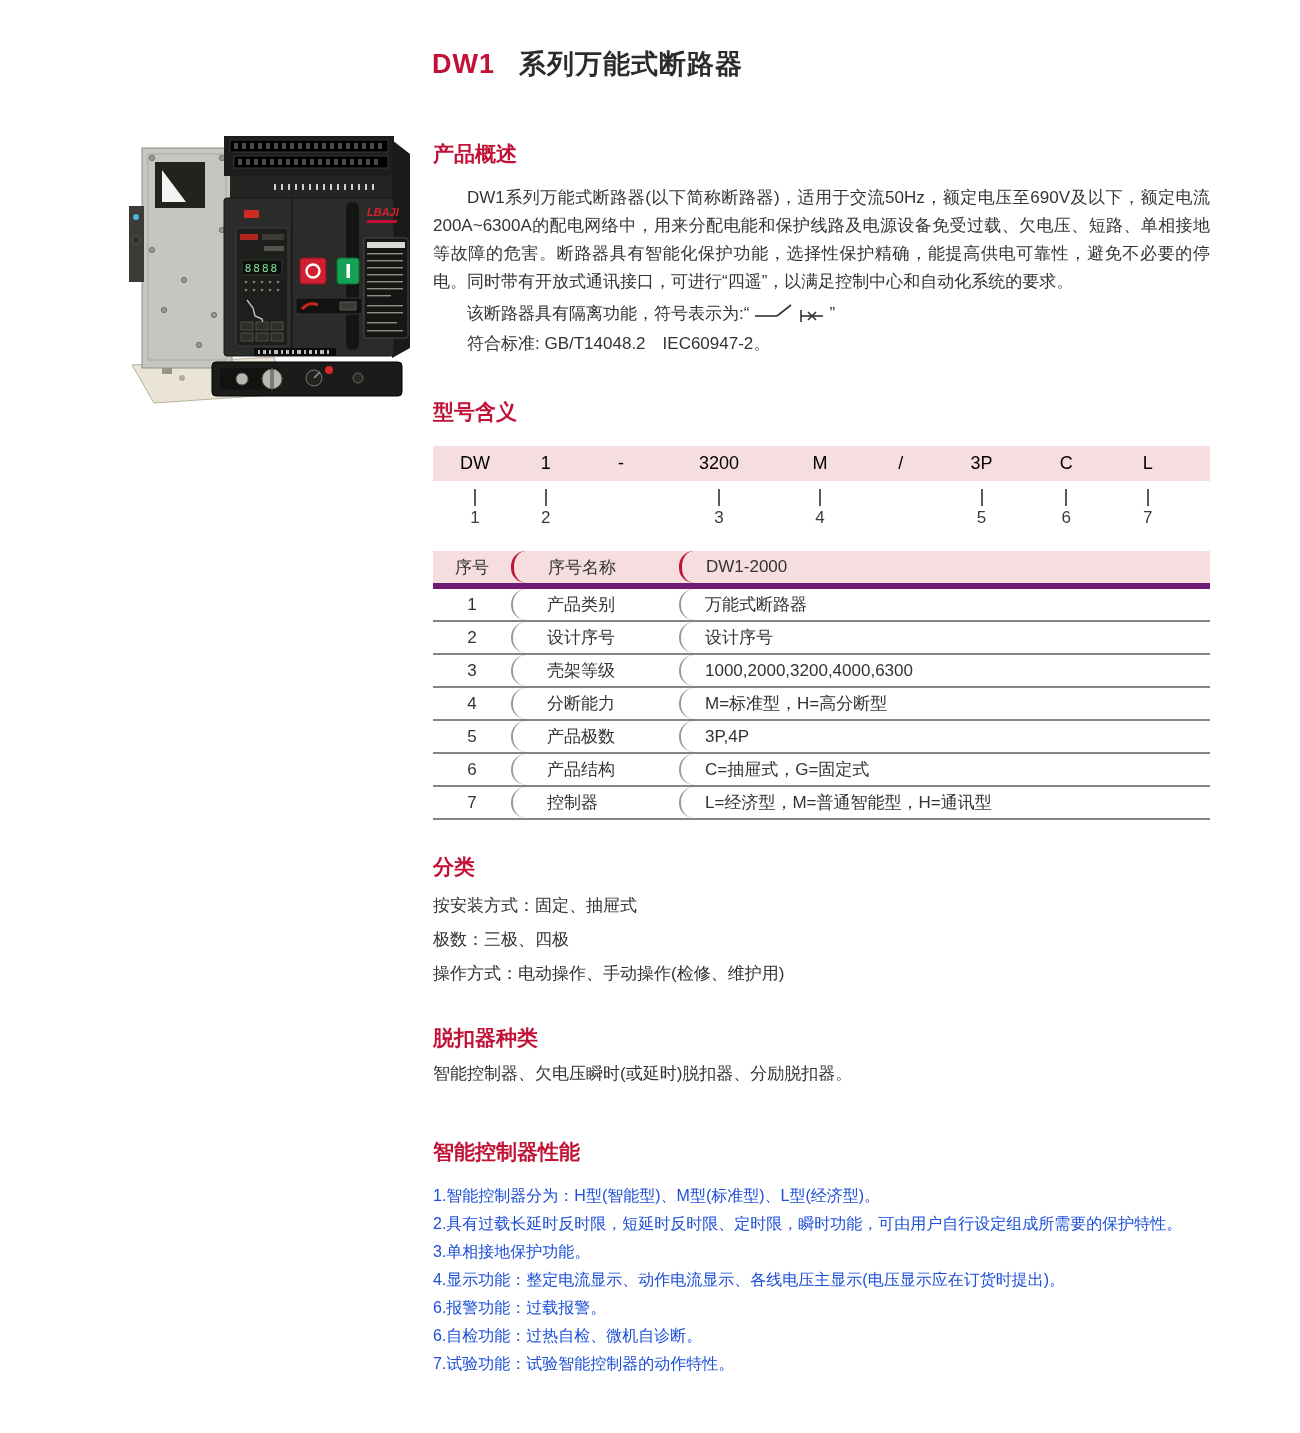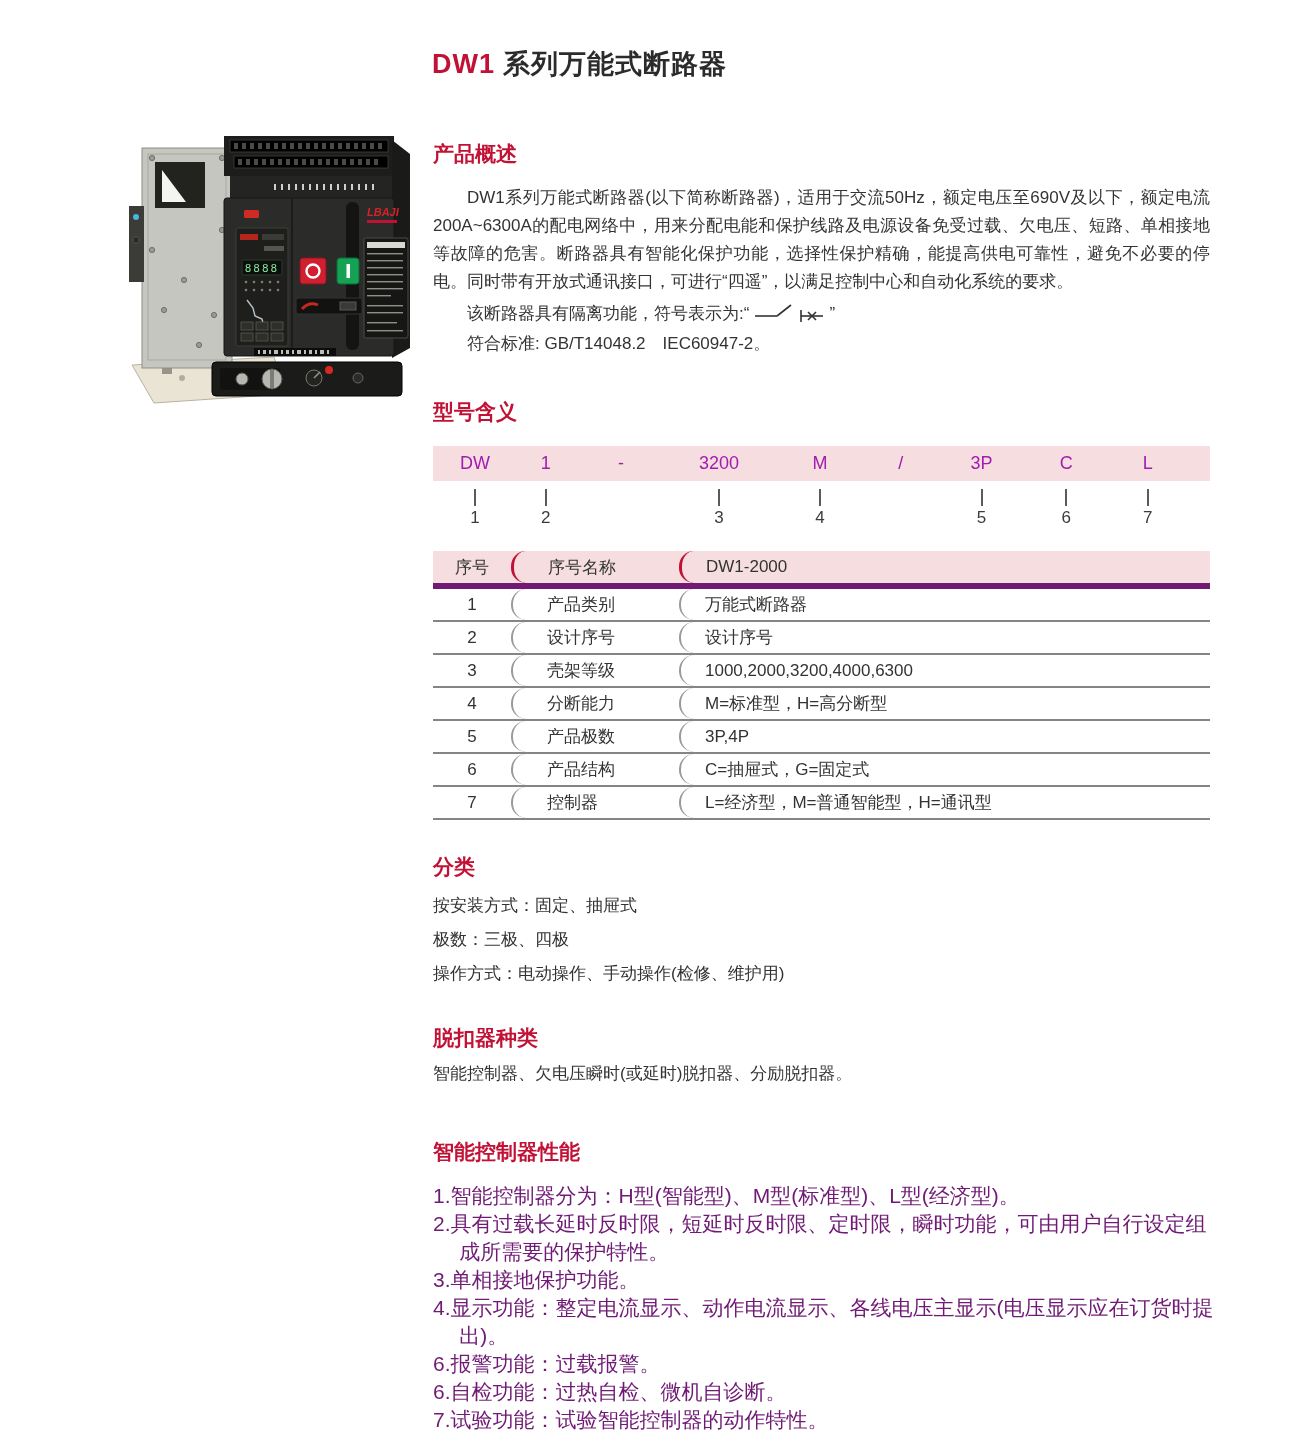--- a/index.html
+++ b/index.html
@@ -5,62 +5,62 @@
   html,body{margin:0;padding:0;background:#ffffff;}
   body{
     width:1300px;height:1433px;position:relative;
     font-family:"Liberation Sans","DejaVu Sans",sans-serif;
     color:#333;
   }
   .page{position:absolute;inset:0;background:#fff;}
 
   
   .title{position:absolute;left:432px;top:46px;font-size:27px;font-weight:bold;letter-spacing:1px;}
-  .t-model{color:#c11236;margin-right:8px;text-align:right;}
+  .t-model{color:#c11236;margin-right:24px;text-align:right;}
   .t-rest{color:#2b2b2b;}
 
   
   .product-image{position:absolute;left:124px;top:110px;width:300px;height:295px;}
 
   
   .sec-h{position:absolute;left:433px;font-size:21px;font-weight:bold;color:#c11236;margin:0;}
 
   
   .overview-block{position:absolute;left:433px;top:184px;width:777px;font-size:17px;color:#333;}
   .overview-block p{margin:0;}
   .para-main{line-height:28px;text-indent:2em;text-align:justify;}
   .para-sym{line-height:30px;text-indent:2em;margin-top:3px !important;}
   .para-std{line-height:30px;text-indent:2em;}
   .iso-symbol{vertical-align:-4px;margin:0 4px;}
 
   
   .band{position:absolute;left:433px;top:446px;width:777px;height:35px;background:#f6dee0;}
   .band-item{position:absolute;top:0;height:26px;line-height:35px;transform:translateX(-50%);
-             font-size:18px;color:#a21caf;white-space:nowrap;}
+             font-size:18px;color:#000000;white-space:nowrap;}
   .ticks{position:absolute;left:433px;top:489px;width:777px;height:17px;}
   .tick{position:absolute;top:0;width:2px;height:17px;background:#5a5a5a;transform:translateX(-50%);}
   .nums{position:absolute;left:433px;top:508px;width:777px;height:22px;}
   .num-item{position:absolute;top:0;transform:translateX(-50%);font-size:17px;color:#3b3b3b;}
 
   
   .tbl{position:absolute;left:433px;top:551px;width:777px;font-size:17px;}
   .tr{display:flex;height:31px;border-bottom:2px solid #858585;}
   .tr.th{height:32px;background:#f6dee0;border-bottom:6px solid #701a75;}
   .td{display:flex;align-items:center;}
   .c1{width:78px;justify-content:center;}
   .c2{width:168px;padding-left:34px;box-sizing:border-box;}
   .c3{flex:1;padding-left:24px;box-sizing:border-box;}
   .tr .c2,.tr .c3{border-left:2px solid #9a9a9a;border-radius:15px;}
   .tr.th .c2,.tr.th .c3{border-left:3px solid #c11236;}
 
   
   .class-lines{position:absolute;left:433px;top:889px;width:790px;font-size:17px;line-height:34px;color:#333;}
   .class-lines p{margin:0;}
   .release-line{position:absolute;left:433px;top:1062px;width:790px;font-size:17px;color:#333;margin:0;}
-  .ctrl-list{position:absolute;left:433px;top:1182px;width:782px;font-size:21px;line-height:28px;color:#701a75;}
+  .ctrl-list{position:absolute;left:433px;top:1182px;width:782px;font-size:16px;line-height:28px;color:#1d4ed8;}
   .ctrl-list p{margin:0;padding-left:1.25em;text-indent:-1.25em;}
 </style>
 </head>
 <body>
 
 <div class="page">
 
   <div class="title">
     <span class="t-model">DW1</span><span class="t-rest">系列万能式断路器</span>
   </div>

